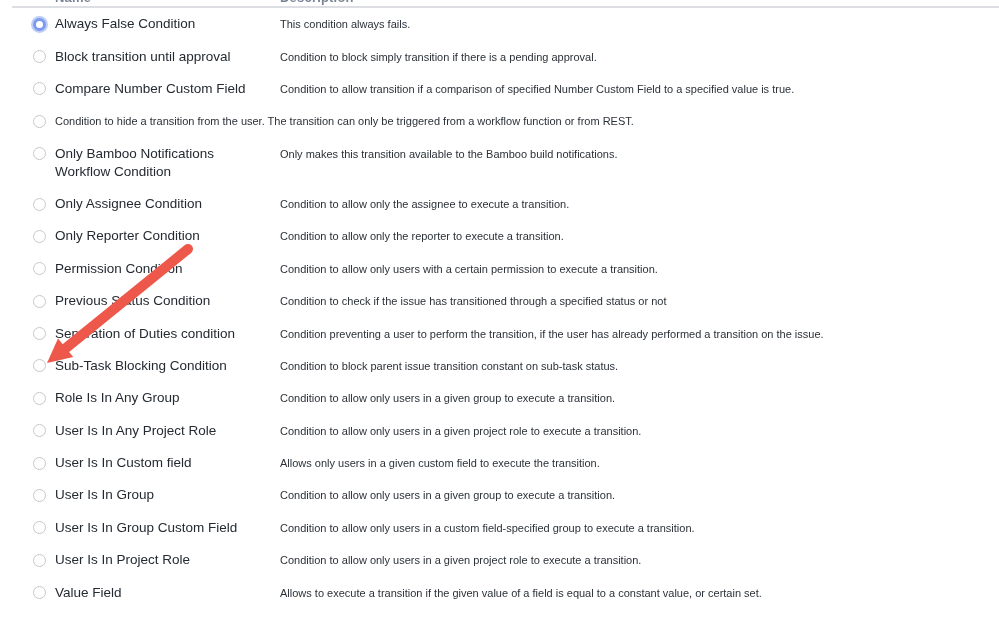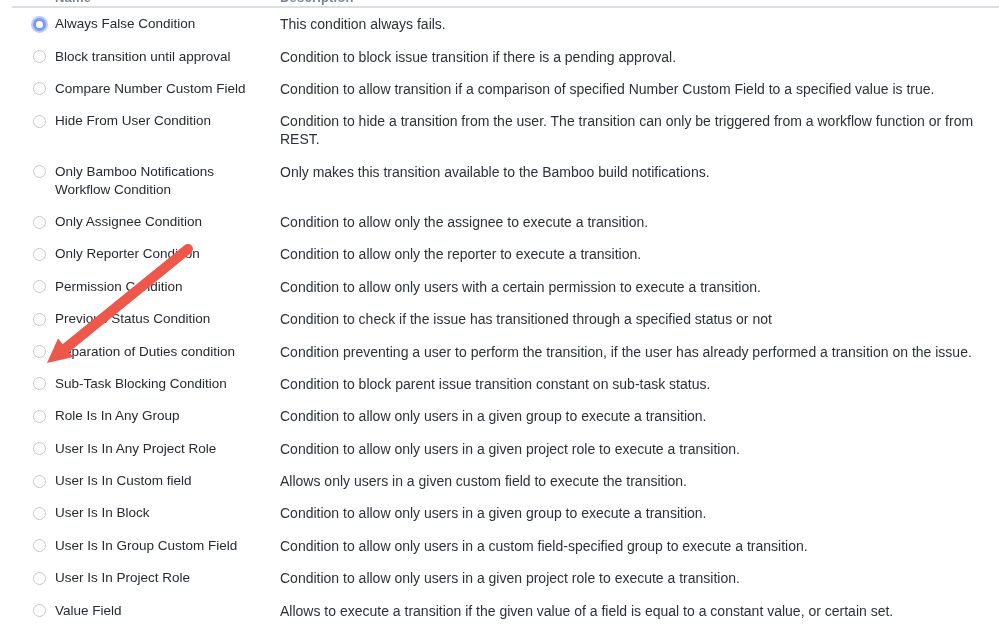--- a/index.html
+++ b/index.html
@@ -53,21 +53,21 @@
   .cell-name {
     width: 225px;
     padding-right: 10px;
     font-size: 13.5px;
     line-height: 18px;
     color: #242a31;
   }
   .cell-desc {
     flex: 1;
     padding-right: 0;
-    font-size: 14px;
+    font-size: 11px;
     line-height: 18px;
     color: #2b3publications further below overridden
   }
   .cell-desc { color: #2b3138; }
 
   .arrow-overlay {
     position: absolute;
     left: 0; top: 0;
     width: 999px; height: 631px;
     pointer-events: none;
@@ -87,30 +87,29 @@
 
     <div id="rows">
         <label class="row">
           <span class="radio selected"></span>
           <span class="cell-name">Always False Condition</span>
           <span class="cell-desc">This condition always fails.</span>
         </label>
         <label class="row">
           <span class="radio"></span>
           <span class="cell-name">Block transition until approval</span>
-          <span class="cell-desc">Condition to block issue transition if there is a pending approval.</span>
+          <span class="cell-desc">Condition to block simply transition if there is a pending approval.</span>
         </label>
         <label class="row">
           <span class="radio"></span>
           <span class="cell-name">Compare Number Custom Field</span>
           <span class="cell-desc">Condition to allow transition if a comparison of specified Number Custom Field to a specified value is true.</span>
         </label>
         <label class="row">
           <span class="radio"></span>
-          <span class="cell-name">Hide From User Condition</span>
           <span class="cell-desc">Condition to hide a transition from the user. The transition can only be triggered from a workflow function or from REST.</span>
         </label>
         <label class="row">
           <span class="radio"></span>
           <span class="cell-name">Only Bamboo Notifications Workflow Condition</span>
           <span class="cell-desc">Only makes this transition available to the Bamboo build notifications.</span>
         </label>
         <label class="row">
           <span class="radio"></span>
           <span class="cell-name">Only Assignee Condition</span>
@@ -151,21 +150,21 @@
           <span class="cell-name">User Is In Any Project Role</span>
           <span class="cell-desc">Condition to allow only users in a given project role to execute a transition.</span>
         </label>
         <label class="row">
           <span class="radio"></span>
           <span class="cell-name">User Is In Custom field</span>
           <span class="cell-desc">Allows only users in a given custom field to execute the transition.</span>
         </label>
         <label class="row">
           <span class="radio"></span>
-          <span class="cell-name">User Is In Block</span>
+          <span class="cell-name">User Is In Group</span>
           <span class="cell-desc">Condition to allow only users in a given group to execute a transition.</span>
         </label>
         <label class="row">
           <span class="radio"></span>
           <span class="cell-name">User Is In Group Custom Field</span>
           <span class="cell-desc">Condition to allow only users in a custom field-specified group to execute a transition.</span>
         </label>
         <label class="row">
           <span class="radio"></span>
           <span class="cell-name">User Is In Project Role</span>

